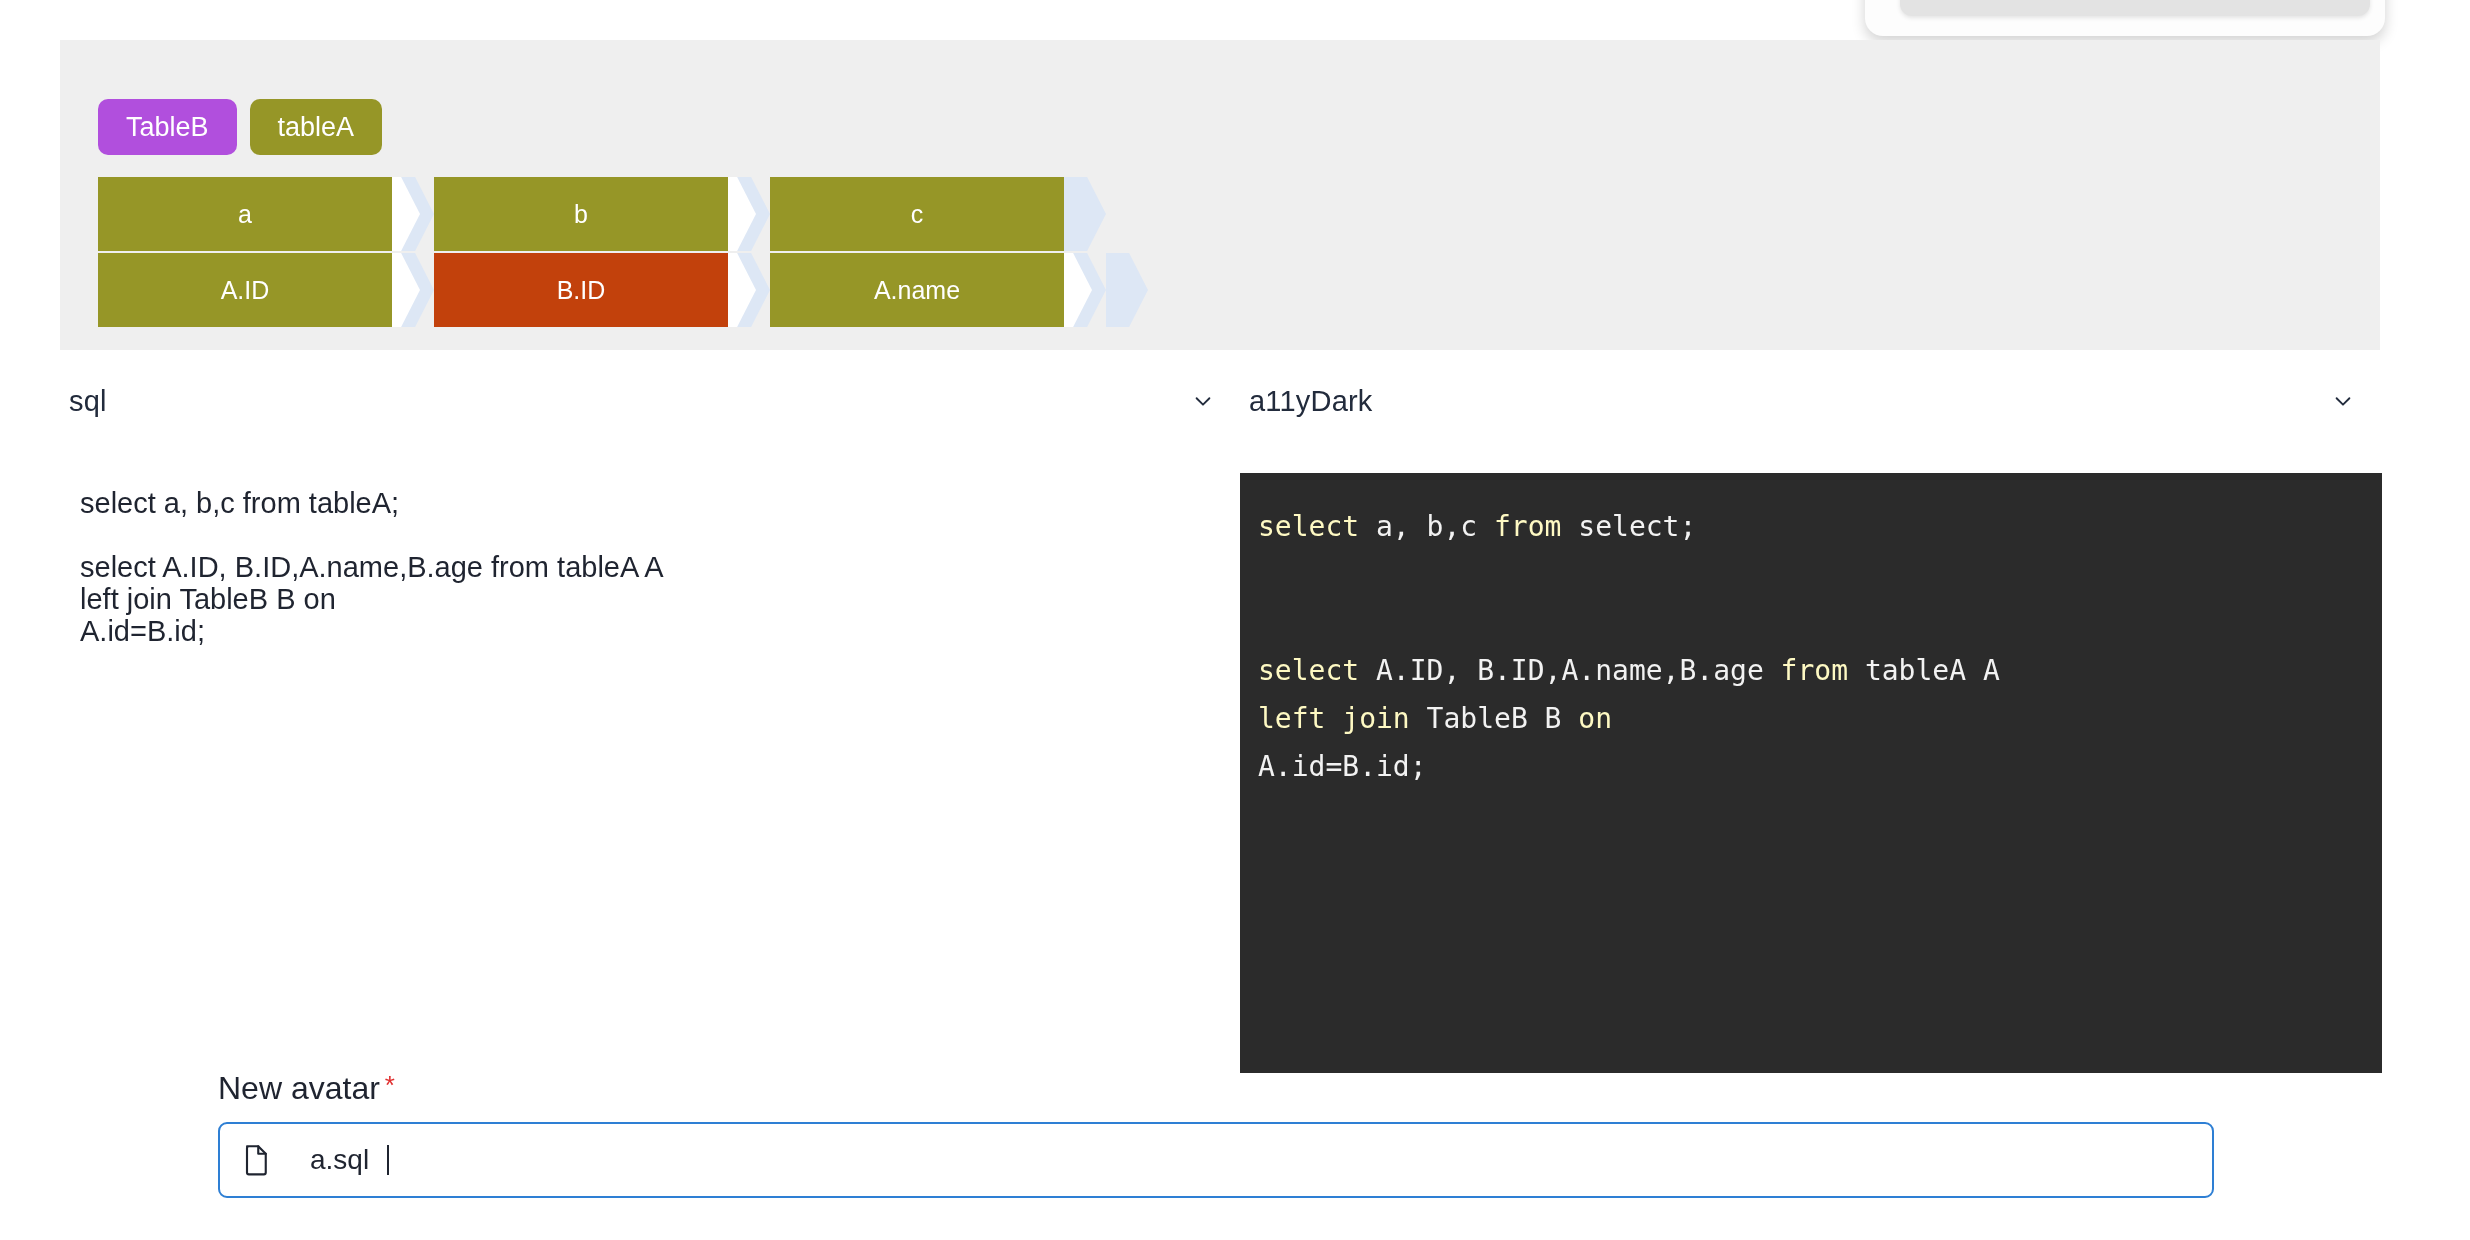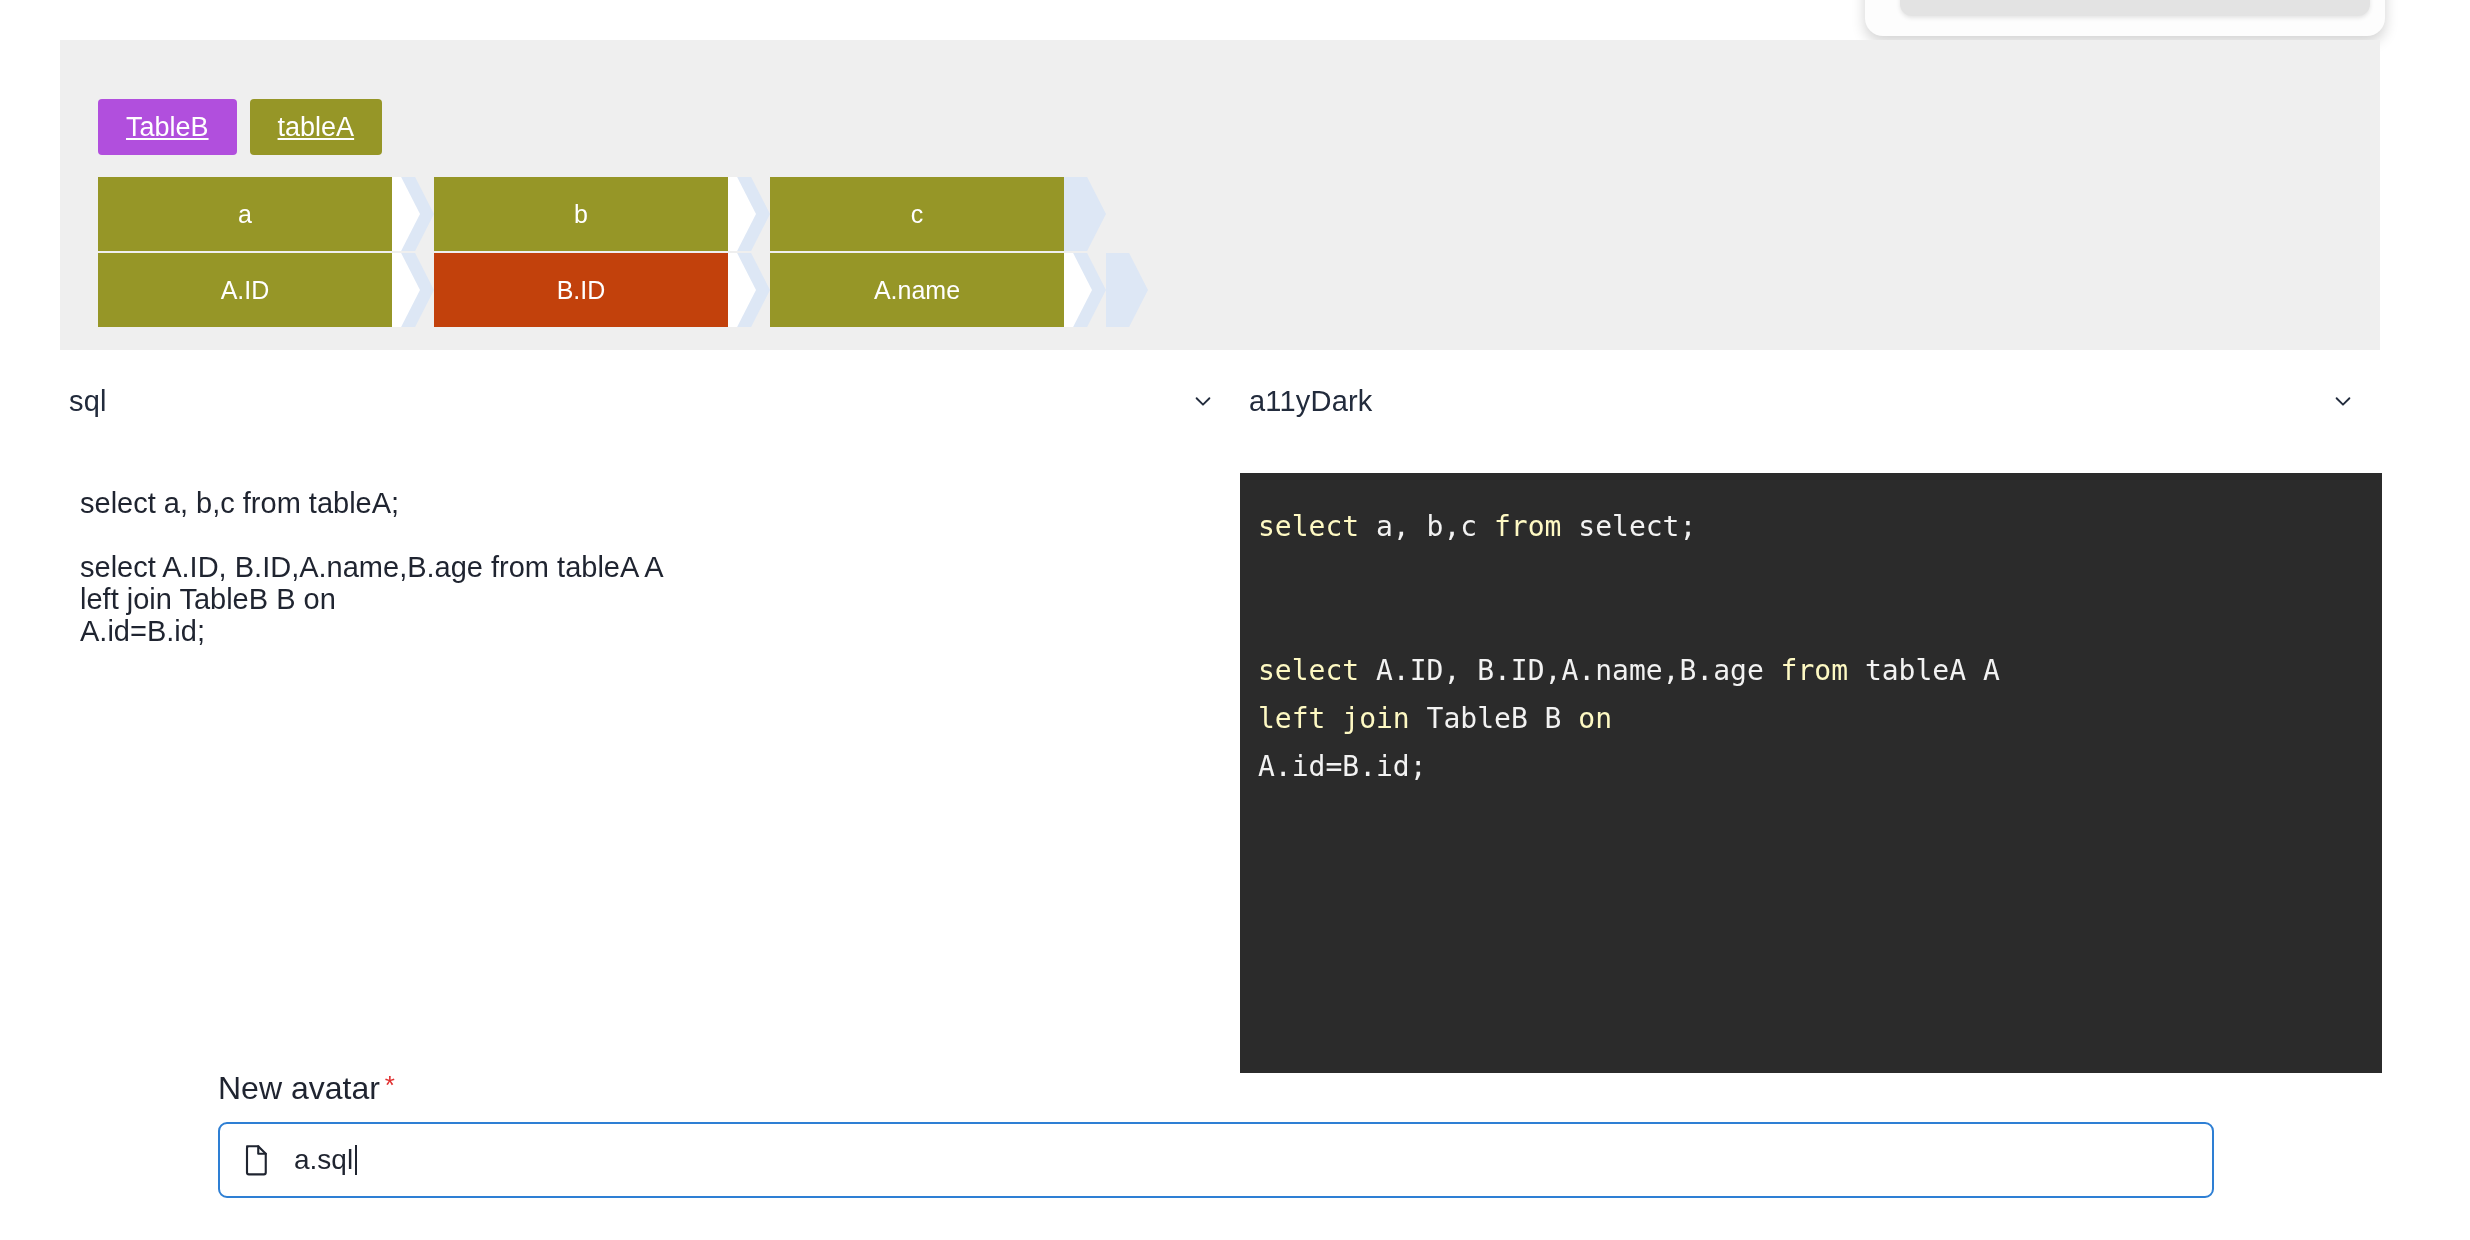--- a/index.html
+++ b/index.html
@@ -54,28 +54,27 @@
 
   .pill-row {
     position: absolute;
     left: 38px;
     top: 59px;
     display: flex;
     gap: 13px;
   }
   .pill {
     height: 56px;
-    border-radius: 4px;
+    border-radius: 10px;
     color: #ffffff;
     font-size: 27px;
     line-height: 56px;
     padding: 0 28px;
     text-align: center;
     white-space: nowrap;
-    text-decoration: underline;
   }
   .pill.purple { background: #b14fdd; }
   .pill.olive  { background: #969627; }
 
   
   .chev-row {
     position: absolute;
     left: 38px;
     display: flex;
     align-items: stretch;
@@ -216,20 +215,21 @@
   .upload-box {
     width: 1996px;
     height: 76px;
     border: 2px solid #2e7fd4;
     border-radius: 9px;
     background: #ffffff;
     display: flex;
     align-items: center;
     padding-left: 22px;
     box-sizing: border-box;
+    gap: 16px;
   }
   .file-icon { width: 30px; height: 34px; margin-right: 22px; flex: 0 0 30px; }
   .file-icon svg { display: block; }
   .file-name { font-size: 28px; color: #1f2430; }
   .caret {
     display: inline-block;
     width: 2px;
     height: 30px;
     background: #1f2430;
     margin-left: 2px;

